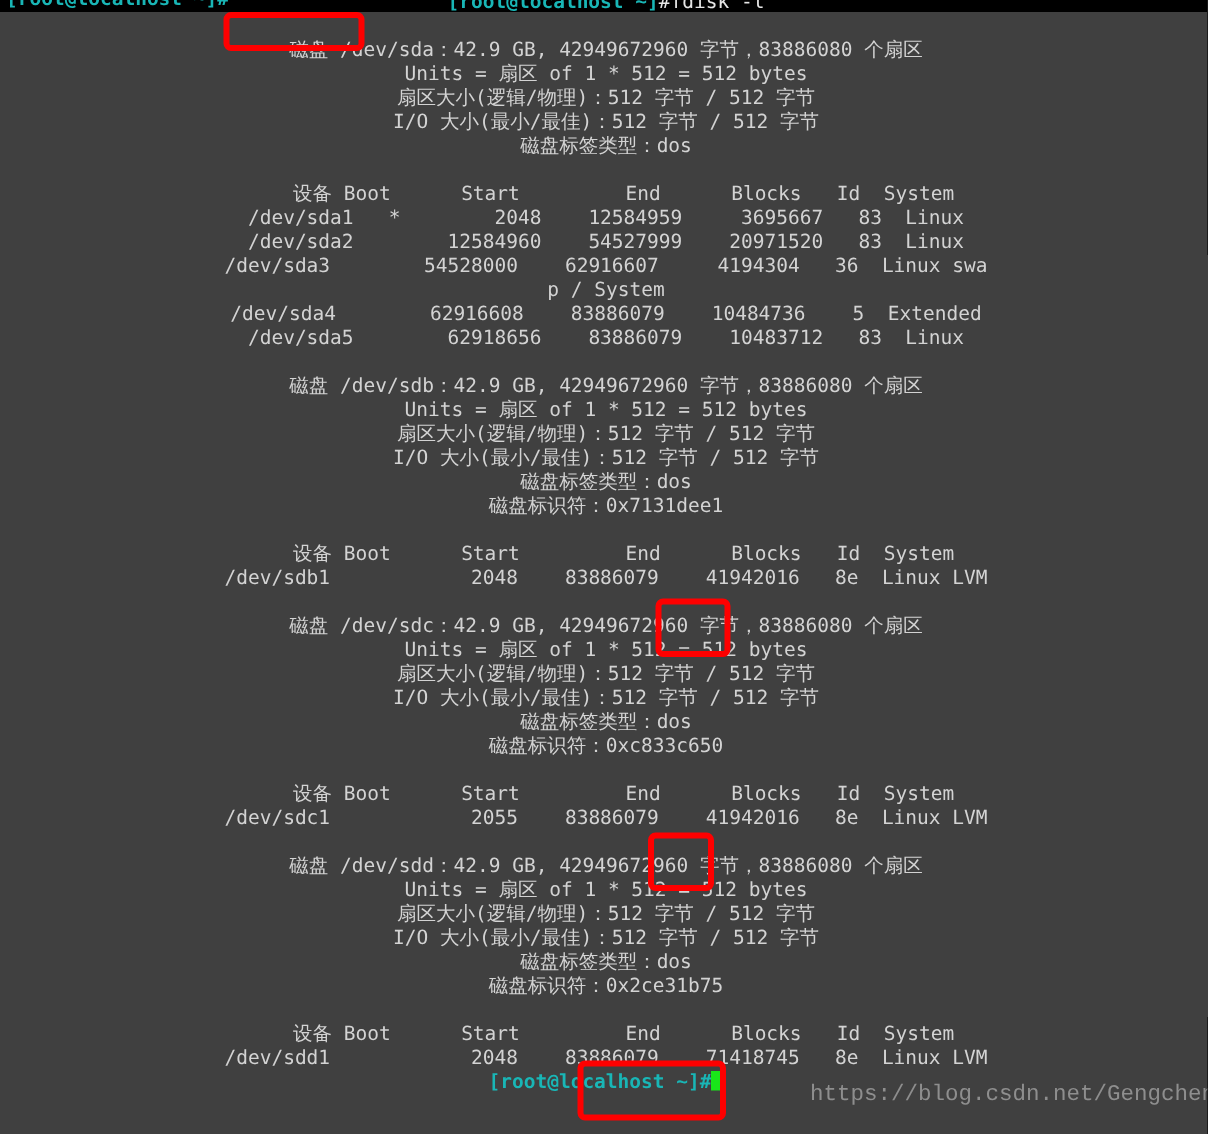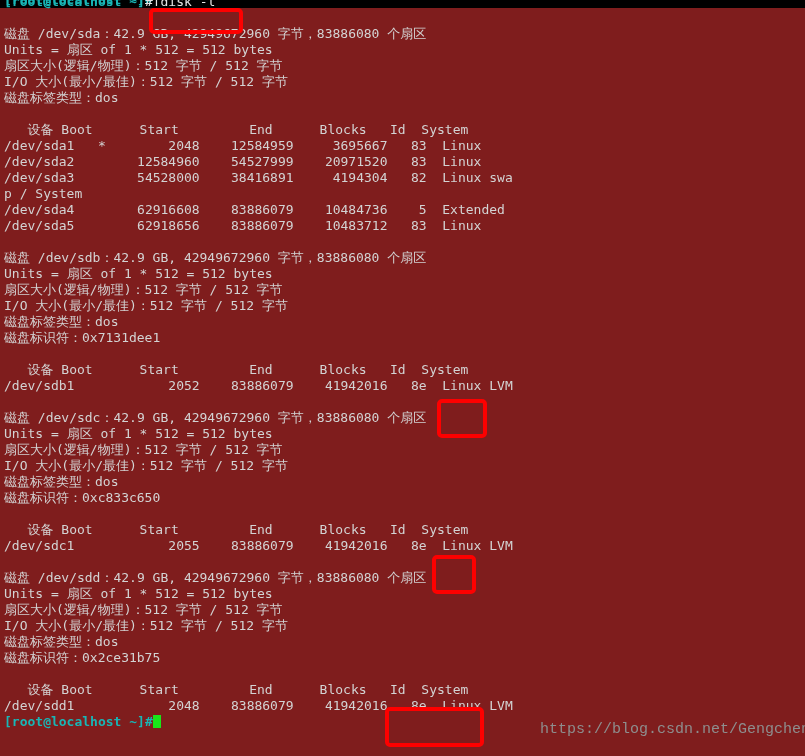--- a/index.html
+++ b/index.html
@@ -4,26 +4,27 @@
 <style>
   html, body {
     margin: 0;
     padding: 0;
     background: #000000;
   }
   #terminal {
     position: relative;
     width: 805px;
     height: 756px;
-    background: #7f1d1d;
+    background: #404040;
     overflow: hidden;
     font-family: "DejaVu Sans Mono", "Liberation Mono", monospace;
     font-size: 13px;
     line-height: 16px;
     color: #d8d8d8;
+    text-align: center;
     -webkit-font-smoothing: none;
   }
   .scr {
     position: absolute;
     left: 4px;
     top: -6px;
     width: 800px;
   }
   .line {
     height: 16px;
@@ -94,54 +95,54 @@
       <div class="blank"></div>
       <div class="line plain"><span class="cjk">磁盘</span><span> /dev/sda</span><span class="cjk">：</span><span>42.9 GB, 42949672960 </span><span class="cjk">字节，</span><span>83886080 </span><span class="cjk">个扇区</span></div>
       <div class="line plain"><span>Units = </span><span class="cjk">扇区</span><span> of 1 * 512 = 512 bytes</span></div>
       <div class="line plain"><span class="cjk">扇区大小</span><span>(</span><span class="cjk">逻辑</span><span>/</span><span class="cjk">物理</span><span>)</span><span class="cjk">：</span><span>512 </span><span class="cjk">字节</span><span> / 512 </span><span class="cjk">字节</span></div>
       <div class="line plain"><span>I/O </span><span class="cjk">大小</span><span>(</span><span class="cjk">最小</span><span>/</span><span class="cjk">最佳</span><span>)</span><span class="cjk">：</span><span>512 </span><span class="cjk">字节</span><span> / 512 </span><span class="cjk">字节</span></div>
       <div class="line plain"><span class="cjk">磁盘标签类型：</span><span>dos</span></div>
       <div class="line plain">&nbsp;</div>
       <div class="line plain"><span>   </span><span class="cjk">设备</span><span> Boot      Start         End      Blocks   Id  System</span></div>
       <div class="line plain"><span>/dev/sda1   *        2048    12584959     3695667   83  Linux</span></div>
       <div class="line plain"><span>/dev/sda2        12584960    54527999    20971520   83  Linux</span></div>
-      <div class="line plain"><span>/dev/sda3        54528000    38416891     4194304   82  Linux swa</span></div>
+      <div class="line plain"><span>/dev/sda3        54528000    62916607     4194304   36  Linux swa</span></div>
       <div class="line plain"><span>p / System</span></div>
       <div class="line plain"><span>/dev/sda4        62916608    83886079    10484736    5  Extended</span></div>
       <div class="line plain"><span>/dev/sda5        62918656    83886079    10483712   83  Linux</span></div>
       <div class="line plain">&nbsp;</div>
       <div class="line plain"><span class="cjk">磁盘</span><span> /dev/sdb</span><span class="cjk">：</span><span>42.9 GB, 42949672960 </span><span class="cjk">字节，</span><span>83886080 </span><span class="cjk">个扇区</span></div>
       <div class="line plain"><span>Units = </span><span class="cjk">扇区</span><span> of 1 * 512 = 512 bytes</span></div>
       <div class="line plain"><span class="cjk">扇区大小</span><span>(</span><span class="cjk">逻辑</span><span>/</span><span class="cjk">物理</span><span>)</span><span class="cjk">：</span><span>512 </span><span class="cjk">字节</span><span> / 512 </span><span class="cjk">字节</span></div>
       <div class="line plain"><span>I/O </span><span class="cjk">大小</span><span>(</span><span class="cjk">最小</span><span>/</span><span class="cjk">最佳</span><span>)</span><span class="cjk">：</span><span>512 </span><span class="cjk">字节</span><span> / 512 </span><span class="cjk">字节</span></div>
       <div class="line plain"><span class="cjk">磁盘标签类型：</span><span>dos</span></div>
       <div class="line plain"><span class="cjk">磁盘标识符：</span><span>0x7131dee1</span></div>
       <div class="line plain">&nbsp;</div>
       <div class="line plain"><span>   </span><span class="cjk">设备</span><span> Boot      Start         End      Blocks   Id  System</span></div>
-      <div class="line plain"><span>/dev/sdb1            2052    83886079    41942016   8e  Linux LVM</span></div>
+      <div class="line plain"><span>/dev/sdb1            2048    83886079    41942016   8e  Linux LVM</span></div>
       <div class="line plain">&nbsp;</div>
       <div class="line plain"><span class="cjk">磁盘</span><span> /dev/sdc</span><span class="cjk">：</span><span>42.9 GB, 42949672960 </span><span class="cjk">字节，</span><span>83886080 </span><span class="cjk">个扇区</span></div>
       <div class="line plain"><span>Units = </span><span class="cjk">扇区</span><span> of 1 * 512 = 512 bytes</span></div>
       <div class="line plain"><span class="cjk">扇区大小</span><span>(</span><span class="cjk">逻辑</span><span>/</span><span class="cjk">物理</span><span>)</span><span class="cjk">：</span><span>512 </span><span class="cjk">字节</span><span> / 512 </span><span class="cjk">字节</span></div>
       <div class="line plain"><span>I/O </span><span class="cjk">大小</span><span>(</span><span class="cjk">最小</span><span>/</span><span class="cjk">最佳</span><span>)</span><span class="cjk">：</span><span>512 </span><span class="cjk">字节</span><span> / 512 </span><span class="cjk">字节</span></div>
       <div class="line plain"><span class="cjk">磁盘标签类型：</span><span>dos</span></div>
       <div class="line plain"><span class="cjk">磁盘标识符：</span><span>0xc833c650</span></div>
       <div class="line plain">&nbsp;</div>
       <div class="line plain"><span>   </span><span class="cjk">设备</span><span> Boot      Start         End      Blocks   Id  System</span></div>
       <div class="line plain"><span>/dev/sdc1            2055    83886079    41942016   8e  Linux LVM</span></div>
       <div class="line plain">&nbsp;</div>
       <div class="line plain"><span class="cjk">磁盘</span><span> /dev/sdd</span><span class="cjk">：</span><span>42.9 GB, 42949672960 </span><span class="cjk">字节，</span><span>83886080 </span><span class="cjk">个扇区</span></div>
       <div class="line plain"><span>Units = </span><span class="cjk">扇区</span><span> of 1 * 512 = 512 bytes</span></div>
       <div class="line plain"><span class="cjk">扇区大小</span><span>(</span><span class="cjk">逻辑</span><span>/</span><span class="cjk">物理</span><span>)</span><span class="cjk">：</span><span>512 </span><span class="cjk">字节</span><span> / 512 </span><span class="cjk">字节</span></div>
       <div class="line plain"><span>I/O </span><span class="cjk">大小</span><span>(</span><span class="cjk">最小</span><span>/</span><span class="cjk">最佳</span><span>)</span><span class="cjk">：</span><span>512 </span><span class="cjk">字节</span><span> / 512 </span><span class="cjk">字节</span></div>
       <div class="line plain"><span class="cjk">磁盘标签类型：</span><span>dos</span></div>
       <div class="line plain"><span class="cjk">磁盘标识符：</span><span>0x2ce31b75</span></div>
       <div class="line plain">&nbsp;</div>
       <div class="line plain"><span>   </span><span class="cjk">设备</span><span> Boot      Start         End      Blocks   Id  System</span></div>
-      <div class="line plain"><span>/dev/sdd1            2048    83886079    41942016   8e  Linux LVM</span></div>
+      <div class="line plain"><span>/dev/sdd1            2048    83886079    71418745   8e  Linux LVM</span></div>
       <div class="line"><span class="cyan">[root@localhost ~]#</span><span class="cursor"></span></div>
     </div>
 
   <div class="hl" id="hl-cmd"></div>
   <div class="hl" id="hl-lvm-b"></div>
   <div class="hl" id="hl-lvm-c"></div>
   <div class="hl" id="hl-lvm-d"></div>
 
   <div id="watermark">https://blog.csdn.net/Gengchenchen</div>
 </div>

